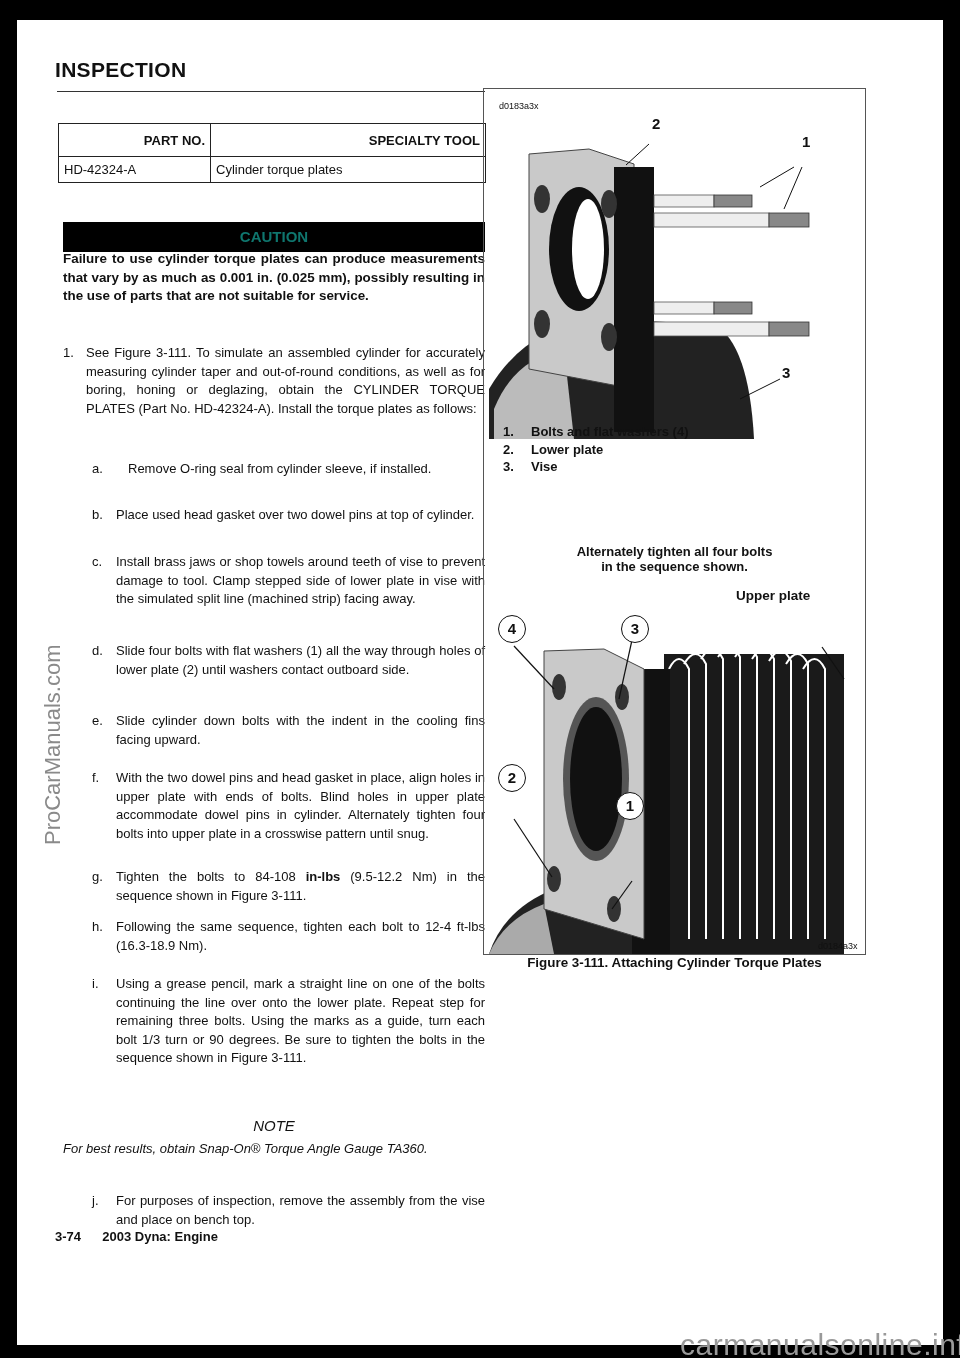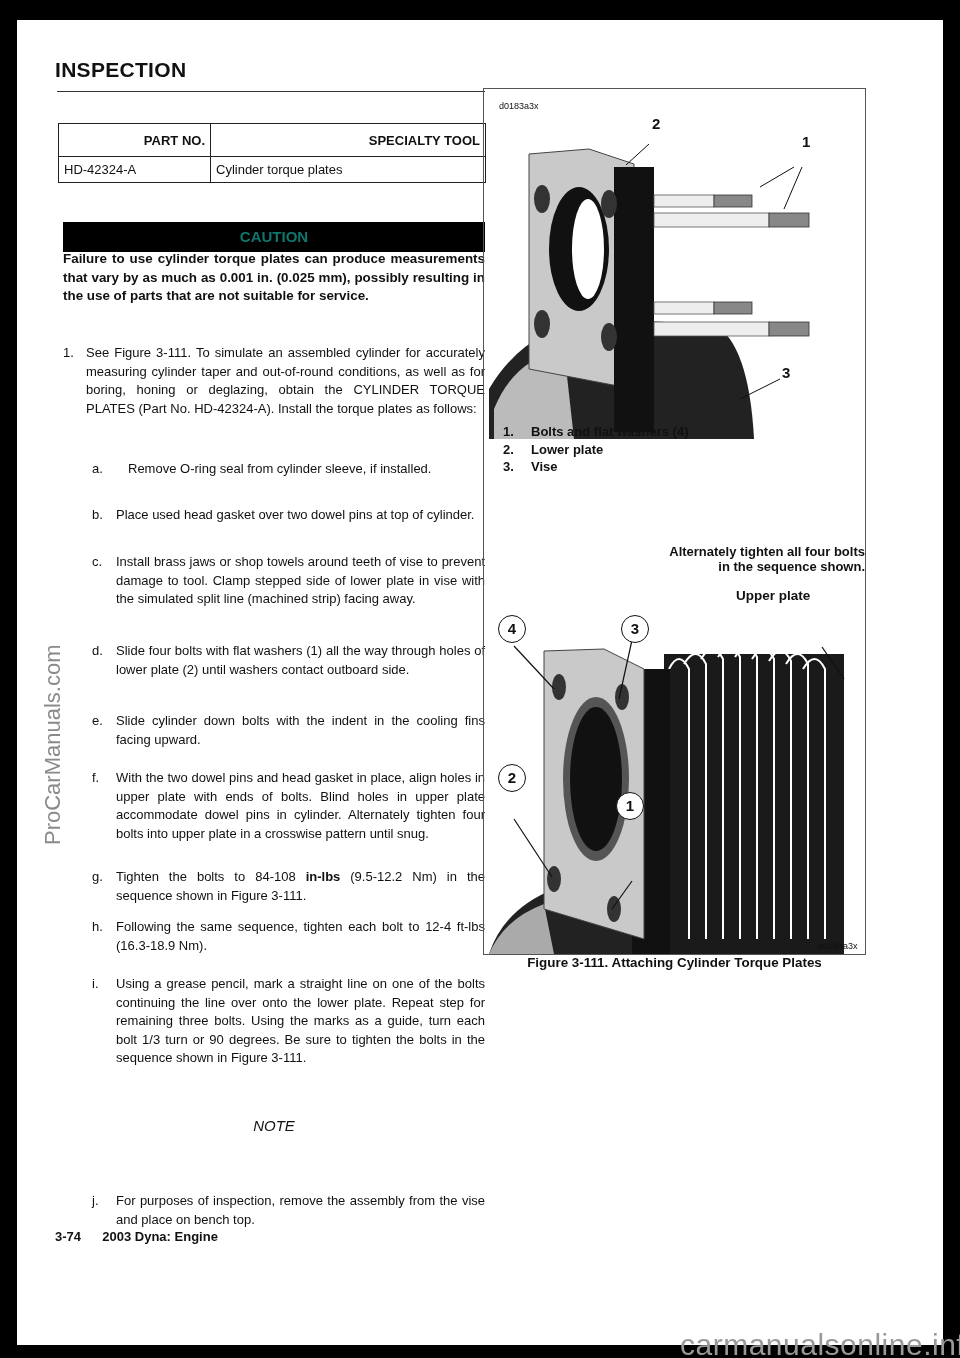--- a/index.html
+++ b/index.html
@@ -90,20 +90,21 @@
   <div class="abs step" style="left:75px; top:898px; width:393px;">
     <span class="num">h.</span>
     <span class="stxt" style="left:24px; width:369px;">Following the same sequence, tighten each bolt to 12-4 ft-lbs (16.3-18.9 Nm).</span>
   </div>
   <div class="abs step" style="left:75px; top:955px; width:393px;">
     <span class="num">i.</span>
     <span class="stxt" style="left:24px; width:369px;">Using a grease pencil, mark a straight line on one of the bolts continuing the line over onto the lower plate. Repeat step for remaining three bolts. Using the marks as a guide, turn each bolt 1/3 turn or 90 degrees. Be sure to tighten the bolts in the sequence shown in Figure 3-111.</span>
   </div>
 
   <div class="abs note-h">NOTE</div>
+  <div class="abs note-t">For best results, obtain Snap-On® Torque Angle Gauge TA360.</div>
 
   <div class="abs step" style="left:75px; top:1172px; width:393px;">
     <span class="num">j.</span>
     <span class="stxt" style="left:24px; width:369px;">For purposes of inspection, remove the assembly from the vise and place on bench top.</span>
   </div>
 
   <div class="abs footer">
     <span>3-74</span>
     <span style="display:inline-block; width:14px;"></span>
     <span>2003 Dyna: Engine</span>
@@ -147,21 +148,21 @@
     <div class="abs callout" style="left:168px; top:26px;">2</div>
     <div class="abs callout" style="left:318px; top:44px;">1</div>
     <div class="abs callout" style="left:298px; top:275px;">3</div>
 
     <div class="abs legend" style="left:19px; top:334px;">
       <div><span style="display:inline-block;width:28px">1.</span><span>Bolts and flat washers (4)</span></div>
       <div><span style="display:inline-block;width:28px">2.</span><span>Lower plate</span></div>
       <div><span style="display:inline-block;width:28px">3.</span><span>Vise</span></div>
     </div>
 
-    <div class="abs legend" style="left:0; top:455px; width:381px; text-align:right; line-height:15px;">
+    <div class="abs legend" style="left:0; top:455px; width:381px; text-align:center; line-height:15px;">
       <div>Alternately tighten all four bolts</div>
       <div>in the sequence shown.</div>
     </div>
 
     <div class="abs legend" style="left:252px; top:498px; font-size:13.5px;">Upper plate</div>
 
     <svg class="abs" style="left:0; top:520px;" width="381" height="345" viewBox="0 0 381 345">
       <path d="M5 345 Q20 300 70 280 L270 290 L280 345 Z" fill="#222"></path>
       <path d="M5 345 Q20 310 60 295 L70 345 Z" fill="#aaa"></path>
 

